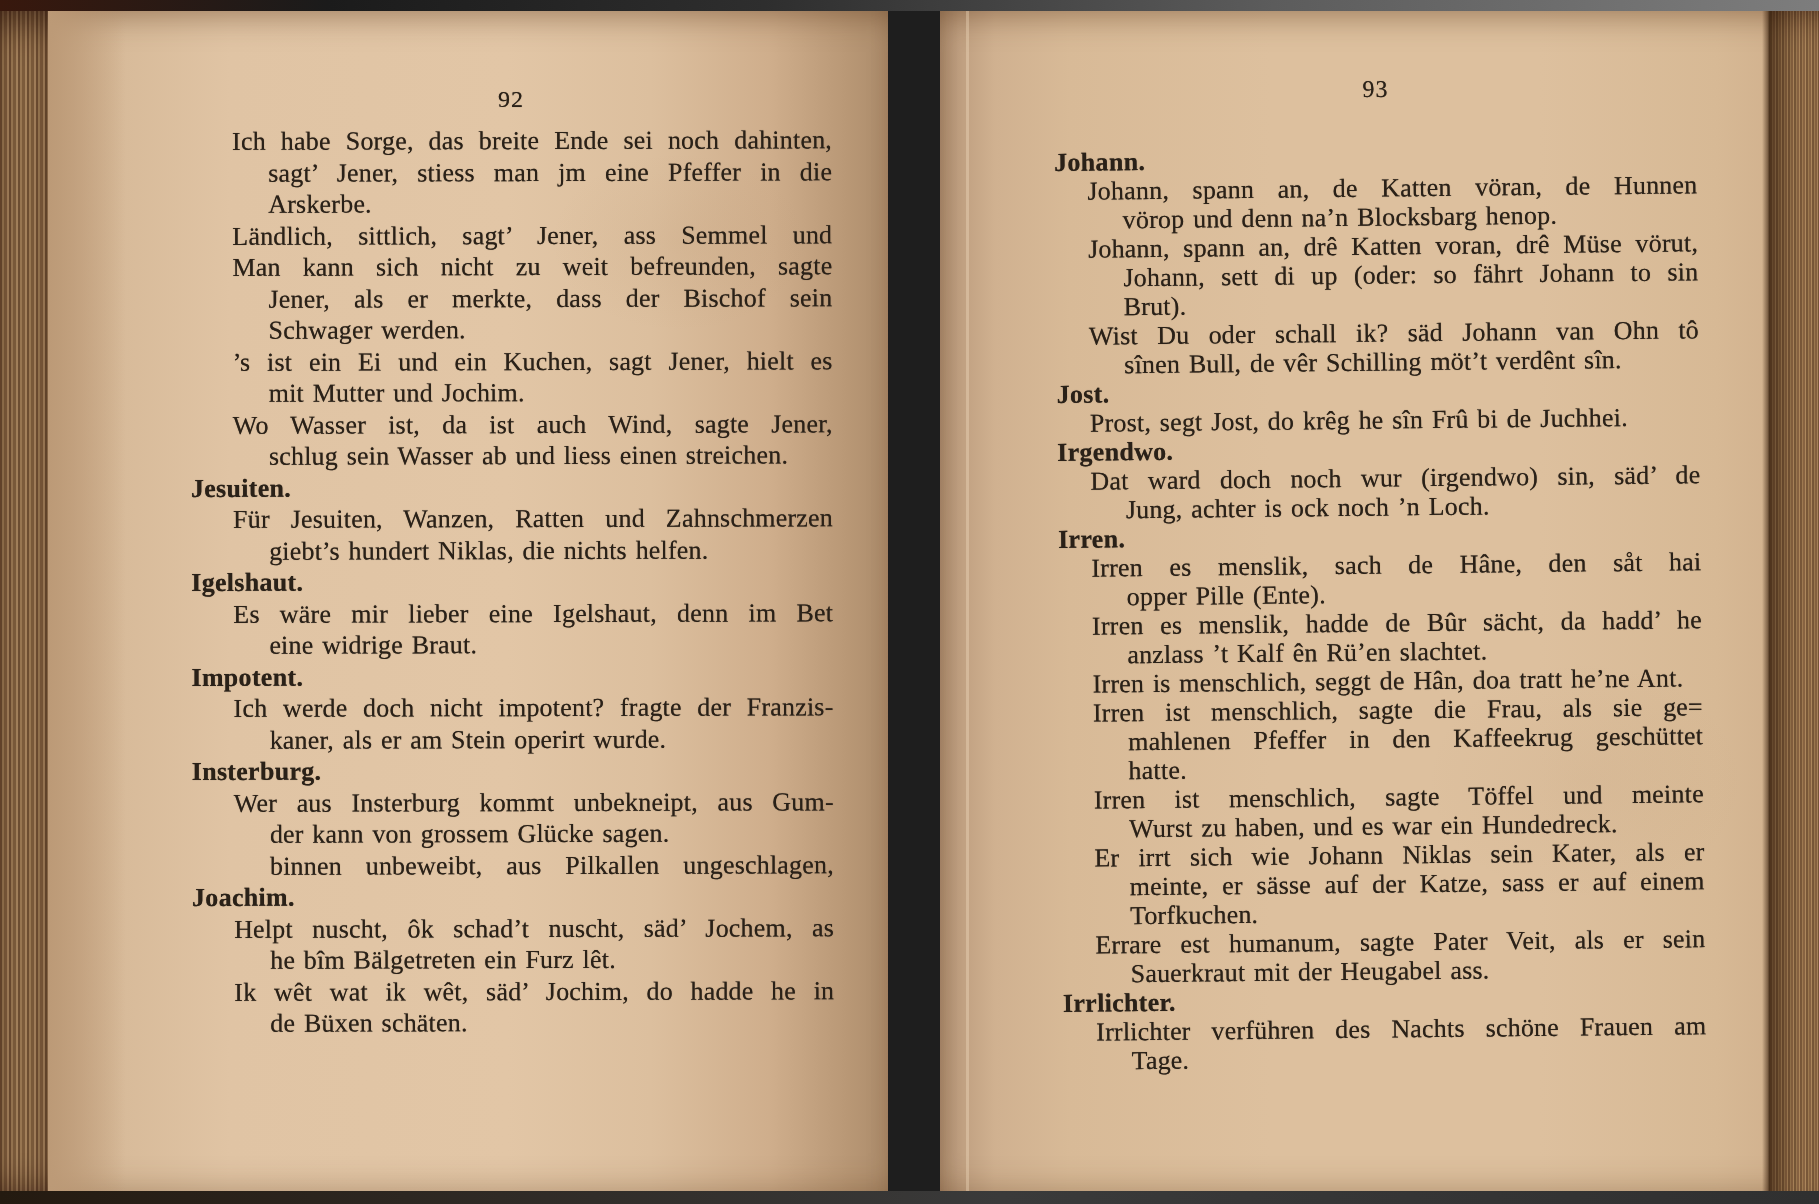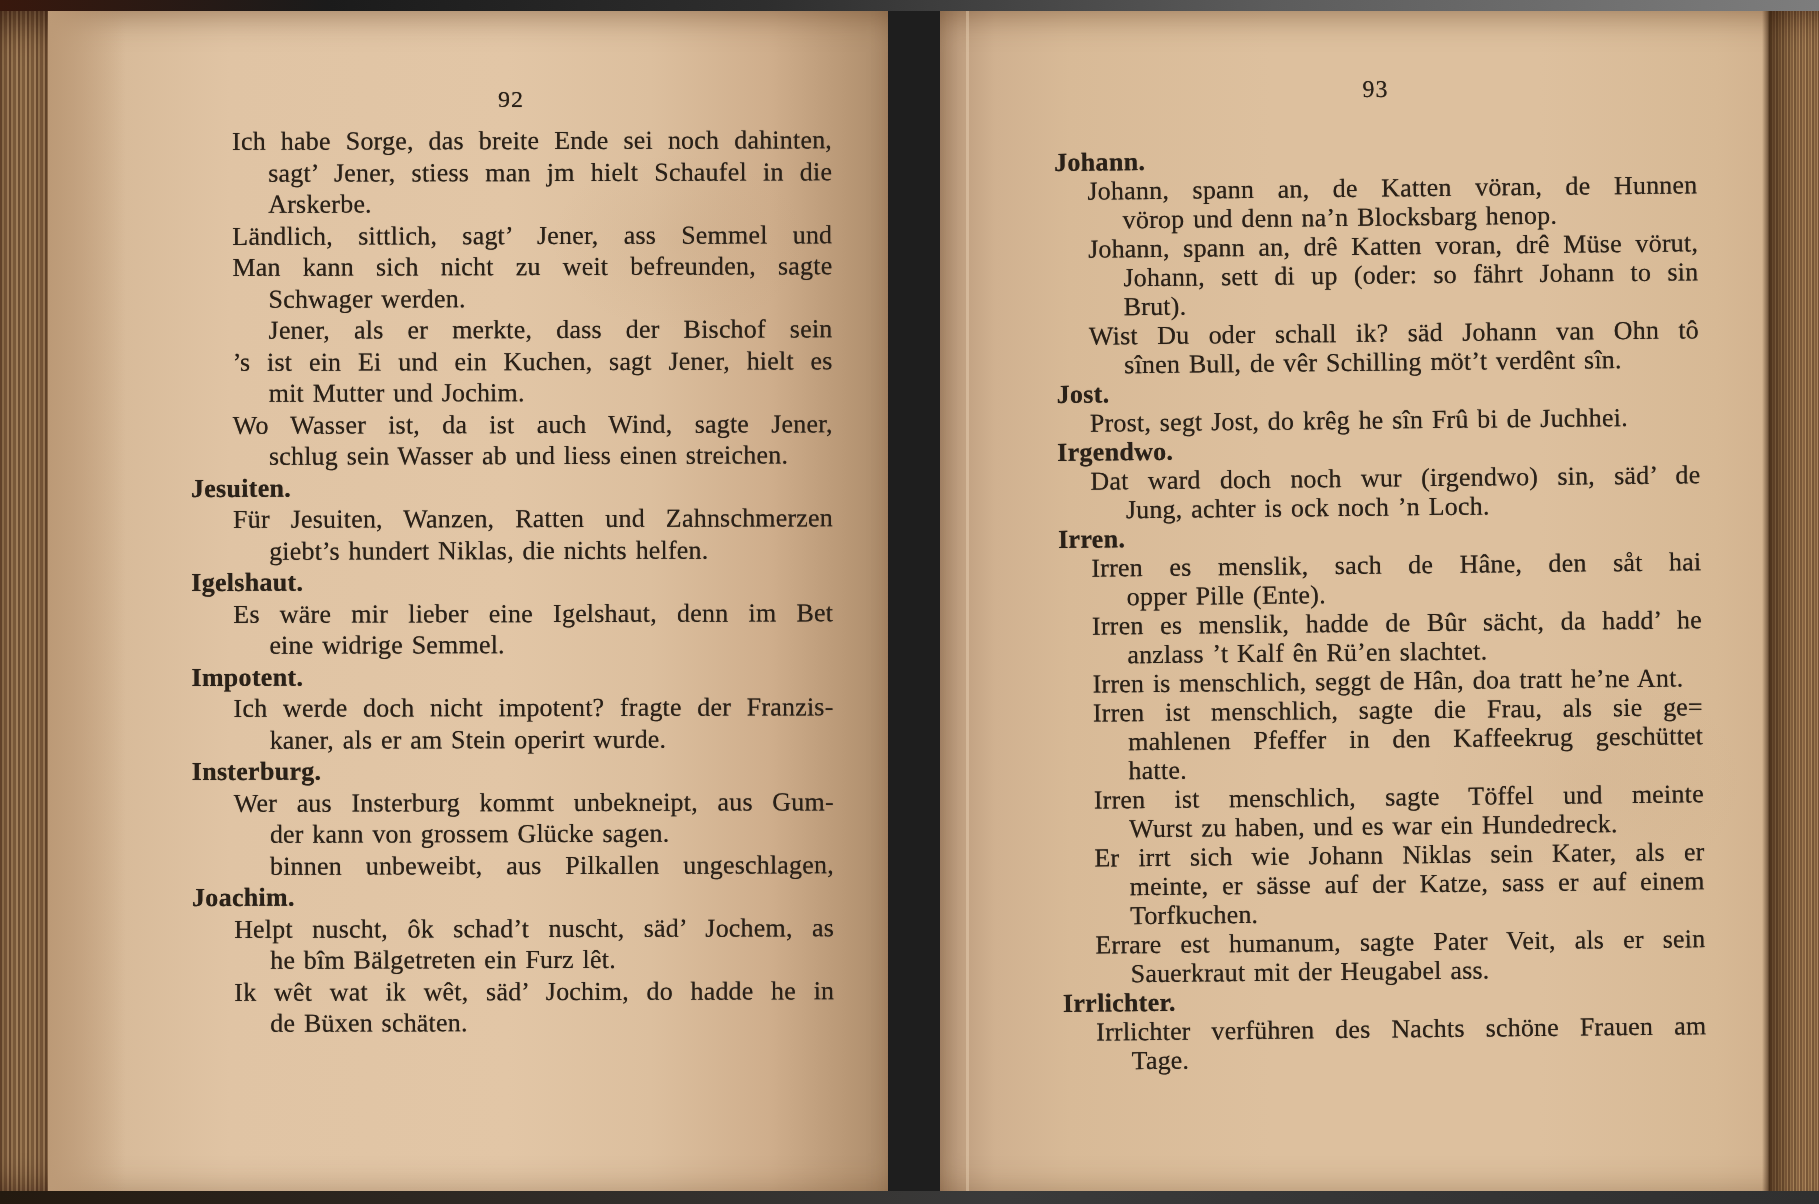--- a/index.html
+++ b/index.html
@@ -78,48 +78,48 @@
 <body>
 
 <div class="scan">
 
   <div class="page page-left">
     <div class="stain" style="left:60%;top:12%;width:260px;height:180px;background:radial-gradient(closest-side,rgba(150,110,70,.07),rgba(150,110,70,0));"></div>
     <div class="pagenum pagenum-left">92</div>
     <div class="text-block text-left">
         <div class="para">
           <div class="line first">Ich habe Sorge, das breite Ende sei noch dahinten,</div>
-          <div class="line">sagt’ Jener, stiess man jm hielt Schaufel in die</div>
+          <div class="line">sagt’ Jener, stiess man jm eine Pfeffer in die</div>
           <div class="line last">Arskerbe.</div>
         </div>
         <div class="para">
           <div class="line first">Ländlich, sittlich, sagt’ Jener, ass Semmel und</div>
         </div>
         <div class="para">
           <div class="line first">Man kann sich nicht zu weit befreunden, sagte</div>
+          <div class="line">Jener, als er merkte, dass der Bischof sein</div>
           <div class="line last">Schwager werden.</div>
-          <div class="line">Jener, als er merkte, dass der Bischof sein</div>
         </div>
         <div class="para">
           <div class="line first">’s ist ein Ei und ein Kuchen, sagt Jener, hielt es</div>
           <div class="line last">mit Mutter und Jochim.</div>
         </div>
         <div class="para">
           <div class="line first">Wo Wasser ist, da ist auch Wind, sagte Jener,</div>
           <div class="line last">schlug sein Wasser ab und liess einen streichen.</div>
         </div>
         <div class="entry-header">Jesuiten.</div>
         <div class="para">
           <div class="line first">Für Jesuiten, Wanzen, Ratten und Zahnschmerzen</div>
           <div class="line last">giebt’s hundert Niklas, die nichts helfen.</div>
         </div>
         <div class="entry-header">Igelshaut.</div>
         <div class="para">
           <div class="line first">Es wäre mir lieber eine Igelshaut, denn im Bet</div>
-          <div class="line last">eine widrige Semmel.</div>
+          <div class="line last">eine widrige Braut.</div>
         </div>
         <div class="entry-header">Impotent.</div>
         <div class="para">
           <div class="line first">Ich werde doch nicht impotent? fragte der Franzis-</div>
           <div class="line last">kaner, als er am Stein operirt wurde.</div>
         </div>
         <div class="entry-header">Insterburg.</div>
         <div class="para">
           <div class="line first">Wer aus Insterburg kommt unbekneipt, aus Gum-</div>
           <div class="line last">der kann von grossem Glücke sagen.</div>

